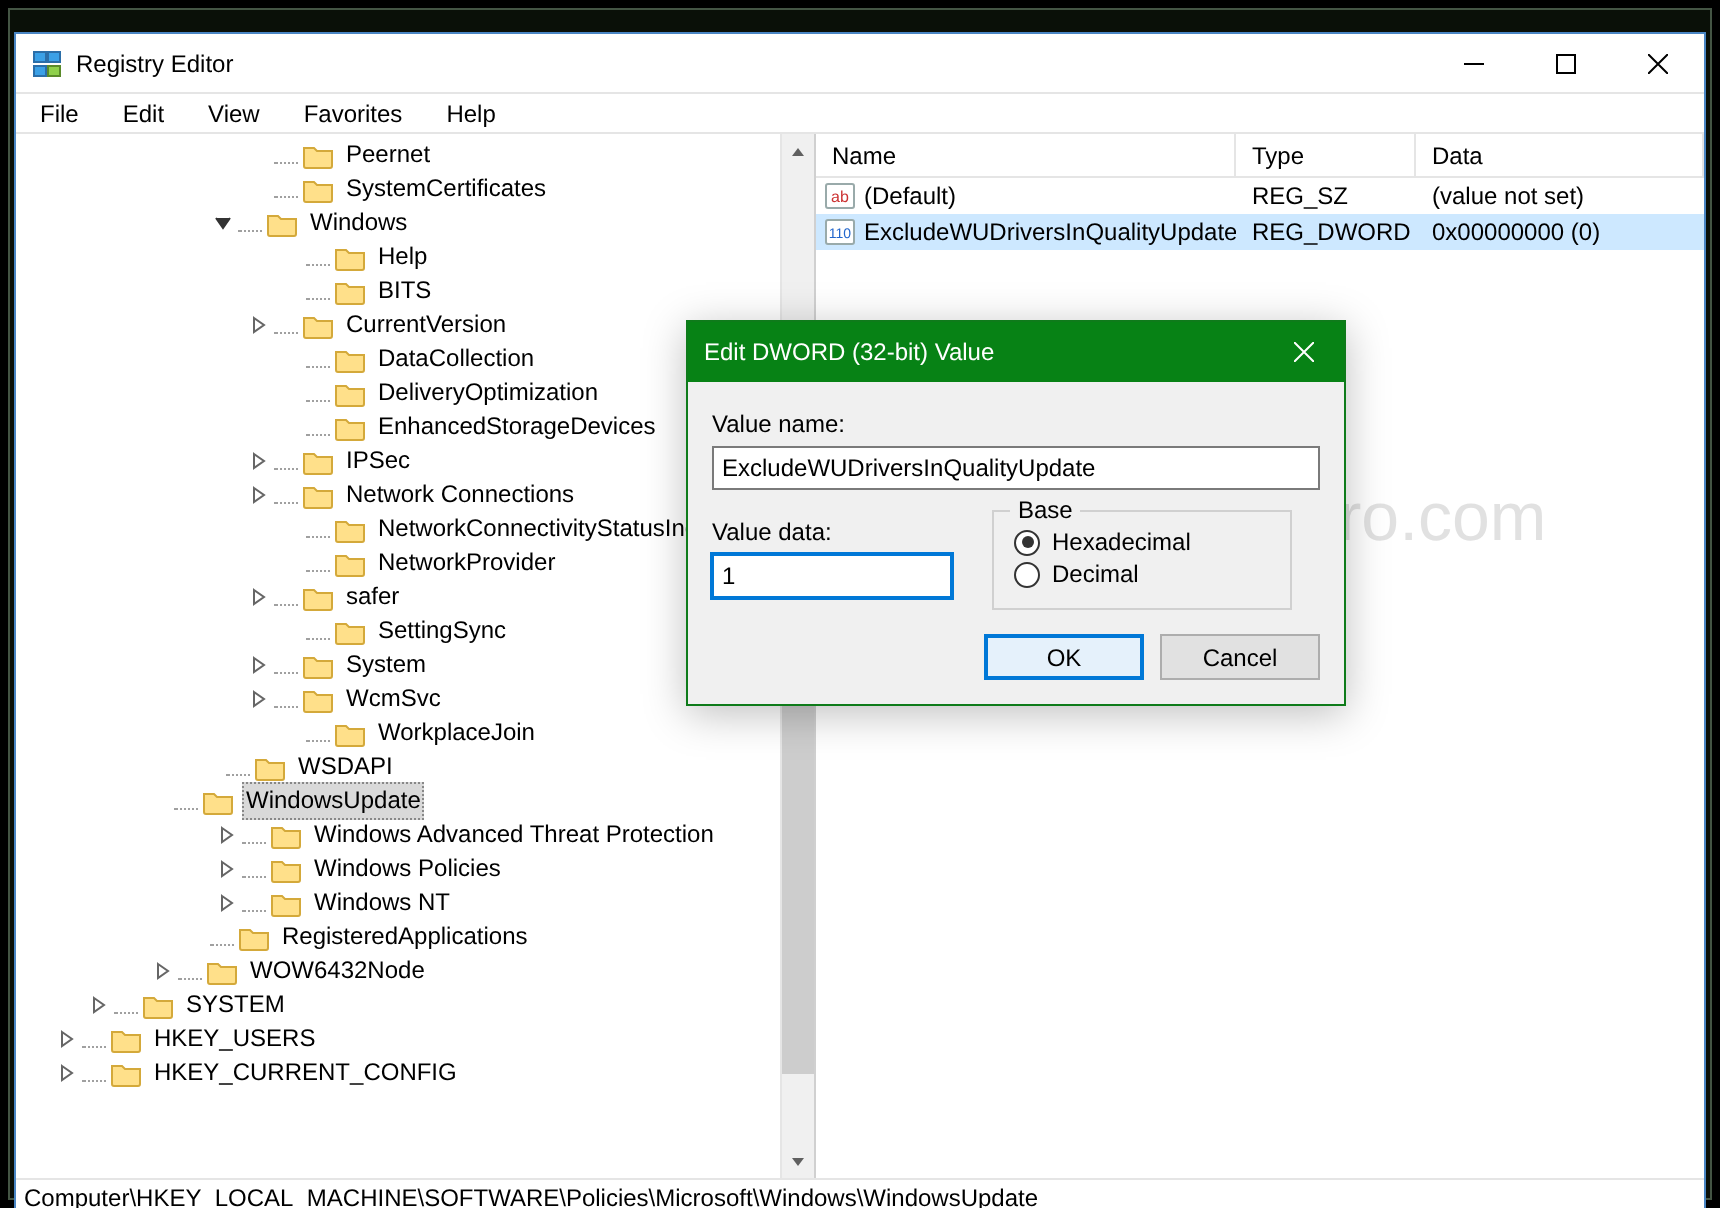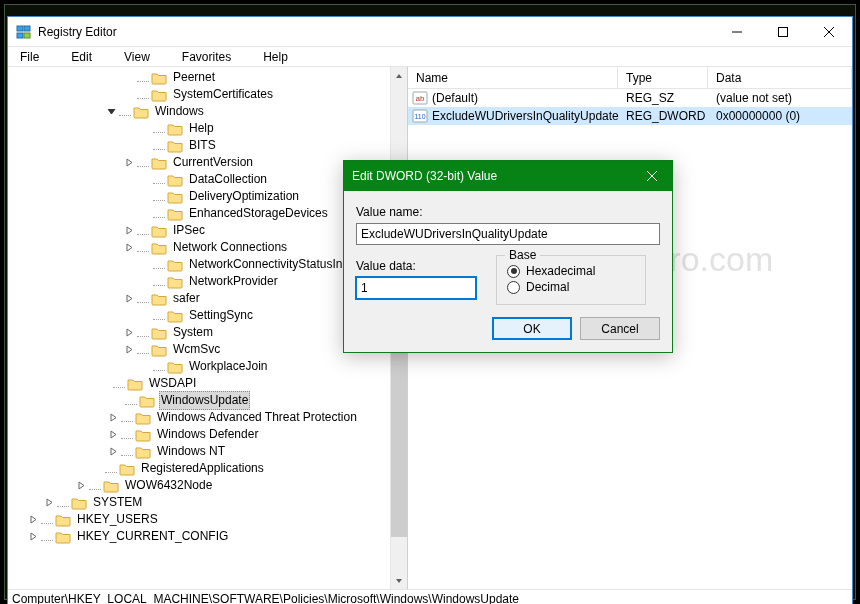--- a/index.html
+++ b/index.html
@@ -41,21 +41,21 @@
   .win-btn {
     width:46px;height:30px;
     display:flex;align-items:center;justify-content:center;
     color:#111;
   }
   .win-btn svg{width:10px;height:10px;}
   .menubar {
     height:20px;
     display:flex;align-items:center;
     padding:0 4px;
-    gap:16px;
+    gap:6px;
     border-bottom:1px solid #e5e5e5;
     font-size:12px;
   }
   .menu-item{padding:2px 8px;}
   .content {
     flex:1;
     display:flex;
     position:relative;
     overflow:hidden;
   }
@@ -462,21 +462,21 @@
               <span class="lbl">WorkplaceJoin</span>
             </div>
             <div class="node" style="padding-left: 90px;">
               <span class="exp"></span>
               <span class="dots"></span>
               <span class="fold"><svg viewBox="0 0 16 14">
                   <path d="M1 3h5l1.5 1.5H15V12a1 1 0 0 1-1 1H2a1 1 0 0 1-1-1z" fill="#ffe08a" stroke="#d4a93a" stroke-width="1"></path>
                 </svg></span>
               <span class="lbl">WSDAPI</span>
             </div>
-            <div class="node sel" style="padding-left: 102px;">
+            <div class="node sel" style="padding-left: 64px;">
               <span class="exp"></span>
               <span class="dots"></span>
               <span class="fold"><svg viewBox="0 0 16 14">
                   <path d="M1 3h5l1.5 1.5H15V12a1 1 0 0 1-1 1H2a1 1 0 0 1-1-1z" fill="#ffe08a" stroke="#d4a93a" stroke-width="1"></path>
                 </svg></span>
               <span class="lbl">WindowsUpdate</span>
             </div>
             <div class="node" style="padding-left: 98px;">
               <span class="exp">
                 <svg viewBox="0 0 9 9">
@@ -492,21 +492,21 @@
             <div class="node" style="padding-left: 98px;">
               <span class="exp">
                 <svg viewBox="0 0 9 9">
                   <path d="M2 1l5 3.5L2 8z" fill="none" stroke="#666" stroke-width="1"></path>
                 </svg>
               </span>
               <span class="dots"></span>
               <span class="fold"><svg viewBox="0 0 16 14">
                   <path d="M1 3h5l1.5 1.5H15V12a1 1 0 0 1-1 1H2a1 1 0 0 1-1-1z" fill="#ffe08a" stroke="#d4a93a" stroke-width="1"></path>
                 </svg></span>
-              <span class="lbl">Windows Defender</span>
+              <span class="lbl">Windows Policies</span>
             </div>
             <div class="node" style="padding-left: 98px;">
               <span class="exp">
                 <svg viewBox="0 0 9 9">
                   <path d="M2 1l5 3.5L2 8z" fill="none" stroke="#666" stroke-width="1"></path>
                 </svg>
               </span>
               <span class="dots"></span>
               <span class="fold"><svg viewBox="0 0 16 14">
                   <path d="M1 3h5l1.5 1.5H15V12a1 1 0 0 1-1 1H2a1 1 0 0 1-1-1z" fill="#ffe08a" stroke="#d4a93a" stroke-width="1"></path>

